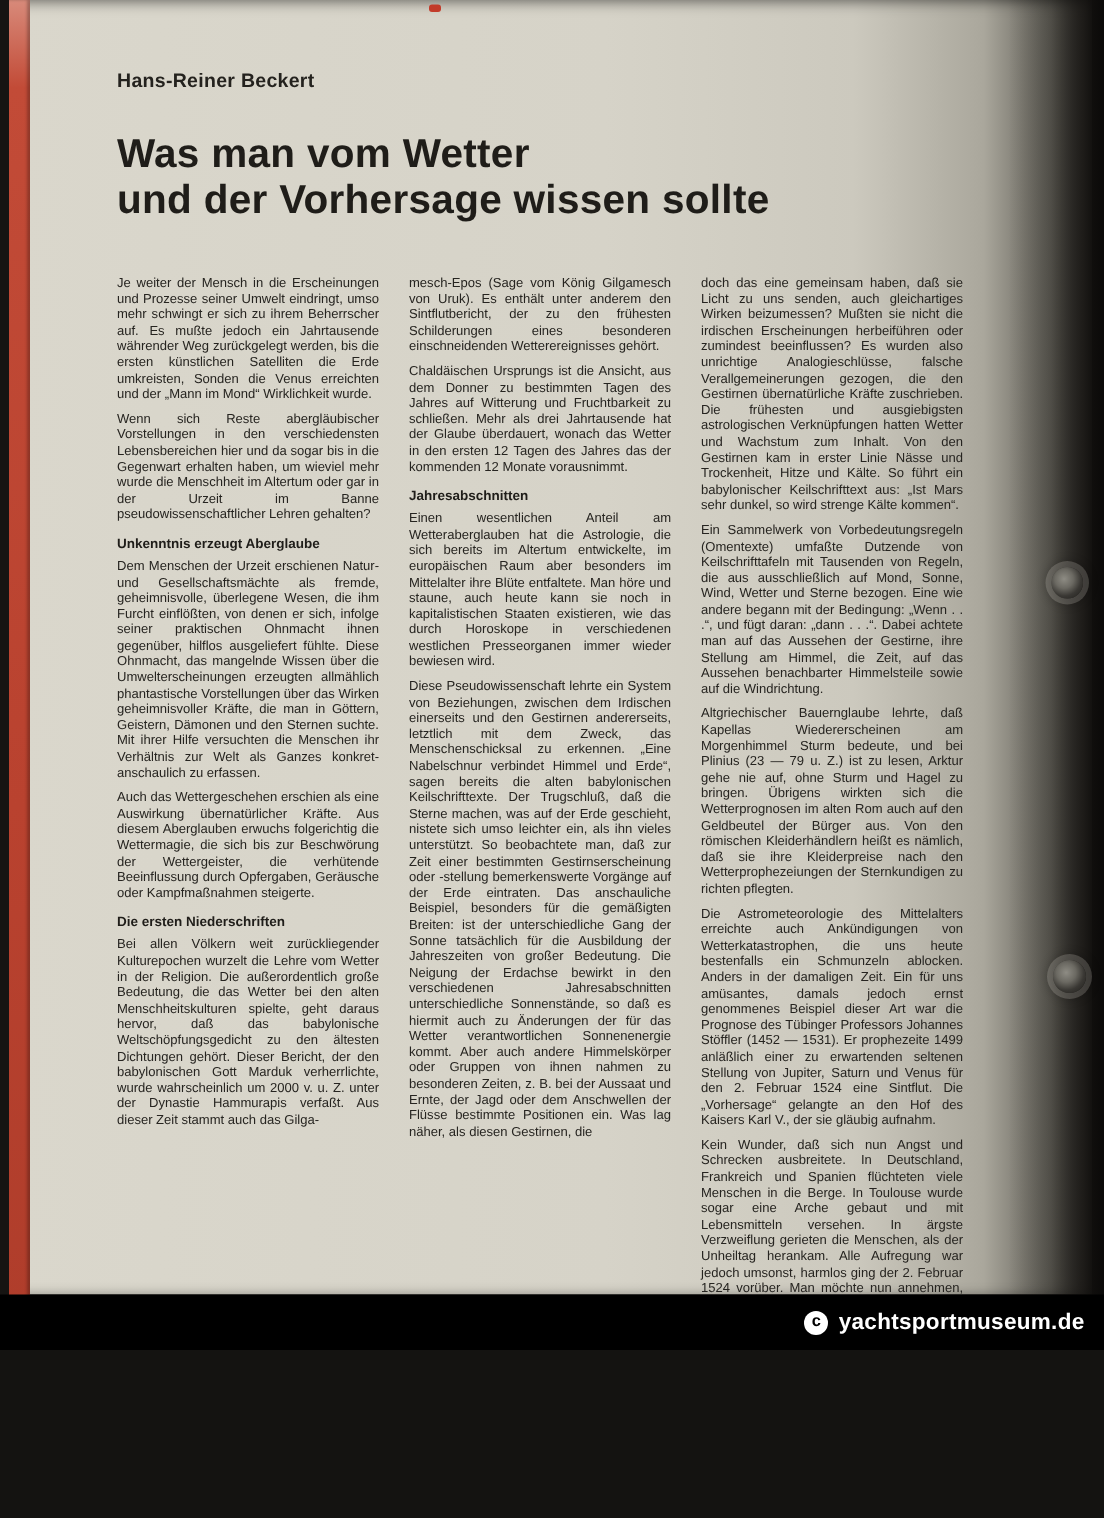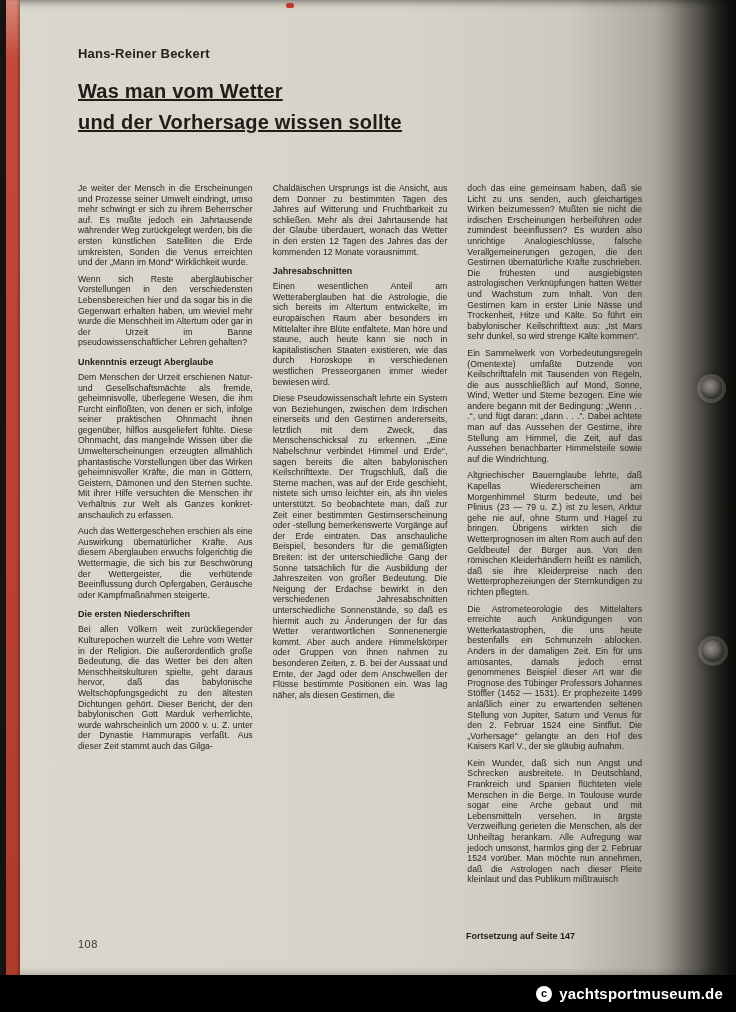--- a/index.html
+++ b/index.html
@@ -4,21 +4,21 @@
 <style>
   html, body { margin: 0; padding: 0; }
   body {
     width: 736px; height: 1012px;
     background: #141311;
     font-family: "Liberation Sans", sans-serif;
     overflow: hidden;
   }
   .scan {
     position: relative;
-    width: 736px; height: 1012px;
+    width: 736px; height: 900px;
     background: #161412;
     overflow: hidden;
   }
   
   .paper {
     position: absolute;
     left: 6px; top: 0; right: 8px; bottom: 37px;
     background: linear-gradient(to right, #dad7cc 0%, #d6d3c8 55%, #ccc9be 78%, #aaa79c 90%, #55534c 97%, #2a2825 100%);
     box-shadow: inset 0 7px 9px -6px rgba(0,0,0,0.55), inset 0 -6px 8px -6px rgba(0,0,0,0.35);
   }
@@ -48,23 +48,23 @@
   .hole-1 { left: 701px; top: 378px; width: 21px; height: 21px; }
   .hole-2 { left: 702px; top: 640px; width: 22px; height: 22px; }
 
   
   .author {
     position: absolute; left: 78px; top: 46px;
     font-size: 13px; font-weight: bold; color: #24221e;
     letter-spacing: 0.2px;
   }
   .title {
-    position: absolute; left: 78px; top: 76px; margin: 0;
-    font-size: 20px; line-height: 31px; font-weight: bold;
-    color: #1f1d19; letter-spacing: 0.2px; text-decoration: underline;
+    position: absolute; left: 78px; top: 87px; margin: 0;
+    font-size: 27px; line-height: 31px; font-weight: bold;
+    color: #1f1d19; letter-spacing: 0.2px;
   }
   .subtitle {
     position: absolute; left: 78px; top: 146px;
     font-size: 13px; font-weight: bold; color: #24221e;
   }
   .columns {
     position: absolute; left: 78px; top: 183px;
     width: 564px; height: 758px;
     display: flex; gap: 20px;
     overflow: hidden;
@@ -132,20 +132,21 @@
       <p>Je weiter der Mensch in die Erscheinungen und Prozesse seiner Umwelt eindringt, umso mehr schwingt er sich zu ihrem Beherrscher auf. Es mußte jedoch ein Jahrtausende währender Weg zurückgelegt werden, bis die ersten künstlichen Satelliten die Erde umkreisten, Sonden die Venus erreichten und der „Mann im Mond“ Wirklichkeit wurde.</p>
       <p>Wenn sich Reste abergläubischer Vorstellungen in den verschiedensten Lebensbereichen hier und da sogar bis in die Gegenwart erhalten haben, um wieviel mehr wurde die Menschheit im Altertum oder gar in der Urzeit im Banne pseudowissenschaftlicher Lehren gehalten?</p>
       <h3>Unkenntnis erzeugt Aberglaube</h3>
       <p>Dem Menschen der Urzeit erschienen Natur- und Gesellschaftsmächte als fremde, geheimnisvolle, überlegene Wesen, die ihm Furcht einflößten, von denen er sich, infolge seiner praktischen Ohnmacht ihnen gegenüber, hilflos ausgeliefert fühlte. Diese Ohnmacht, das mangelnde Wissen über die Umwelterscheinungen erzeugten allmählich phantastische Vorstellungen über das Wirken geheimnisvoller Kräfte, die man in Göttern, Geistern, Dämonen und den Sternen suchte. Mit ihrer Hilfe versuchten die Menschen ihr Verhältnis zur Welt als Ganzes konkret-anschaulich zu erfassen.</p>
       <p>Auch das Wettergeschehen erschien als eine Auswirkung übernatürlicher Kräfte. Aus diesem Aberglauben erwuchs folgerichtig die Wettermagie, die sich bis zur Beschwörung der Wettergeister, die verhütende Beeinflussung durch Opfergaben, Geräusche oder Kampfmaßnahmen steigerte.</p>
       <h3>Die ersten Niederschriften</h3>
       <p>Bei allen Völkern weit zurückliegender Kulturepochen wurzelt die Lehre vom Wetter in der Religion. Die außerordentlich große Bedeutung, die das Wetter bei den alten Menschheitskulturen spielte, geht daraus hervor, daß das babylonische Weltschöpfungsgedicht zu den ältesten Dichtungen gehört. Dieser Bericht, der den babylonischen Gott Marduk verherrlichte, wurde wahrscheinlich um 2000 v. u. Z. unter der Dynastie Hammurapis verfaßt. Aus dieser Zeit stammt auch das Gilga-</p>
     </div>
 
     <div class="col">
+      <p>mesch-Epos (Sage vom König Gilgamesch von Uruk). Es enthält unter anderem den Sintflutbericht, der zu den frühesten Schilderungen eines besonderen einschneidenden Wetterereignisses gehört.</p>
       <p>Chaldäischen Ursprungs ist die Ansicht, aus dem Donner zu bestimmten Tagen des Jahres auf Witterung und Fruchtbarkeit zu schließen. Mehr als drei Jahrtausende hat der Glaube überdauert, wonach das Wetter in den ersten 12 Tagen des Jahres das der kommenden 12 Monate vorausnimmt.</p>
       <h3>Jahresabschnitten</h3>
       <p>Einen wesentlichen Anteil am Wetteraberglauben hat die Astrologie, die sich bereits im Altertum entwickelte, im europäischen Raum aber besonders im Mittelalter ihre Blüte entfaltete. Man höre und staune, auch heute kann sie noch in kapitalistischen Staaten existieren, wie das durch Horoskope in verschiedenen westlichen Presseorganen immer wieder bewiesen wird.</p>
       <p>Diese Pseudowissenschaft lehrte ein System von Beziehungen, zwischen dem Irdischen einerseits und den Gestirnen andererseits, letztlich mit dem Zweck, das Menschenschicksal zu erkennen. „Eine Nabelschnur verbindet Himmel und Erde“, sagen bereits die alten babylonischen Keilschrifttexte. Der Trugschluß, daß die Sterne machen, was auf der Erde geschieht, nistete sich umso leichter ein, als ihn vieles unterstützt. So beobachtete man, daß zur Zeit einer bestimmten Gestirnserscheinung oder -stellung bemerkenswerte Vorgänge auf der Erde eintraten. Das anschauliche Beispiel, besonders für die gemäßigten Breiten: ist der unterschiedliche Gang der Sonne tatsächlich für die Ausbildung der Jahreszeiten von großer Bedeutung. Die Neigung der Erdachse bewirkt in den verschiedenen Jahresabschnitten unterschiedliche Sonnenstände, so daß es hiermit auch zu Änderungen der für das Wetter verantwortlichen Sonnenenergie kommt. Aber auch andere Himmelskörper oder Gruppen von ihnen nahmen zu besonderen Zeiten, z. B. bei der Aussaat und Ernte, der Jagd oder dem Anschwellen der Flüsse bestimmte Positionen ein. Was lag näher, als diesen Gestirnen, die</p>
     </div>
 
     <div class="col">
       <p>doch das eine gemeinsam haben, daß sie Licht zu uns senden, auch gleichartiges Wirken beizumessen? Mußten sie nicht die irdischen Erscheinungen herbeiführen oder zumindest beeinflussen? Es wurden also unrichtige Analogieschlüsse, falsche Verallgemeinerungen gezogen, die den Gestirnen übernatürliche Kräfte zuschrieben. Die frühesten und ausgiebigsten astrologischen Verknüpfungen hatten Wetter und Wachstum zum Inhalt. Von den Gestirnen kam in erster Linie Nässe und Trockenheit, Hitze und Kälte. So führt ein babylonischer Keilschrifttext aus: „Ist Mars sehr dunkel, so wird strenge Kälte kommen“.</p>
       <p>Ein Sammelwerk von Vorbedeutungsregeln (Omentexte) umfaßte Dutzende von Keilschrifttafeln mit Tausenden von Regeln, die aus ausschließlich auf Mond, Sonne, Wind, Wetter und Sterne bezogen. Eine wie andere begann mit der Bedingung: „Wenn . . .“, und fügt daran: „dann . . .“. Dabei achtete man auf das Aussehen der Gestirne, ihre Stellung am Himmel, die Zeit, auf das Aussehen benachbarter Himmelsteile sowie auf die Windrichtung.</p>
       <p>Altgriechischer Bauernglaube lehrte, daß Kapellas Wiedererscheinen am Morgenhimmel Sturm bedeute, und bei Plinius (23 — 79 u. Z.) ist zu lesen, Arktur gehe nie auf, ohne Sturm und Hagel zu bringen. Übrigens wirkten sich die Wetterprognosen im alten Rom auch auf den Geldbeutel der Bürger aus. Von den römischen Kleiderhändlern heißt es nämlich, daß sie ihre Kleiderpreise nach den Wetterprophezeiungen der Sternkundigen zu richten pflegten.</p>

